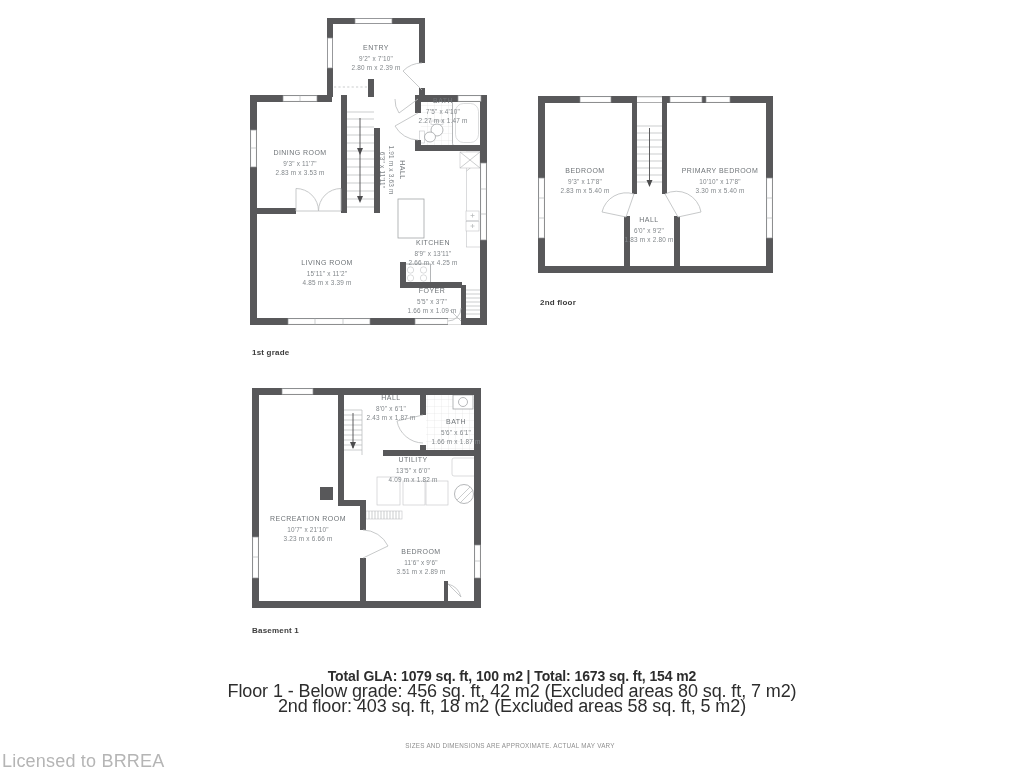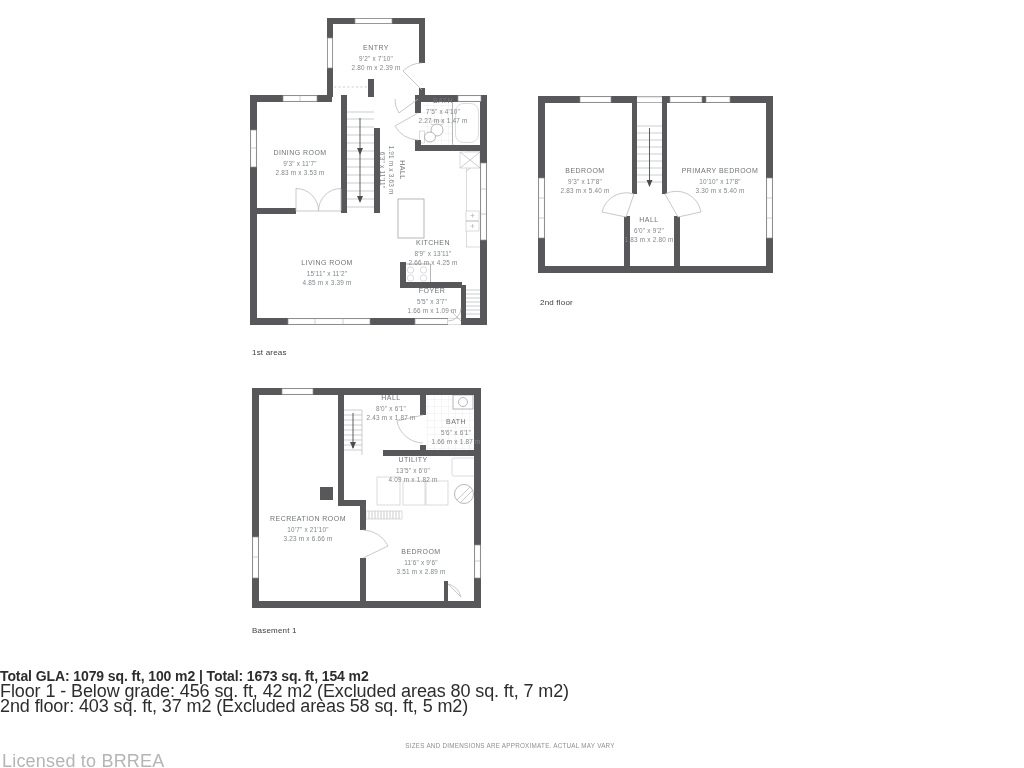--- a/index.html
+++ b/index.html
@@ -4,22 +4,22 @@
 <style>
   html,body{margin:0;padding:0;}
   body{width:1024px;height:768px;background:#ffffff;position:relative;overflow:hidden;
        font-family:"Liberation Sans","DejaVu Sans",sans-serif;}
   .plan-svg{position:absolute;}
   .room-label{position:absolute;transform:translate(-50%,-50%);text-align:center;
               white-space:nowrap;line-height:1.5;pointer-events:none;}
   .room-label.vertical{transform:translate(-50%,-50%) rotate(90deg);}
   .room-name{display:block;font-size:7px;letter-spacing:.45px;color:#6f7478;}
   .room-dim{display:block;font-size:6.4px;letter-spacing:.2px;color:#82878b;}
-  .floor-caption{position:absolute;font-size:8px;font-weight:400;color:#3c3c3c;letter-spacing:.2px;text-align:center;}
-  .summary{position:absolute;left:0;right:0;top:668px;text-align:left;color:#2d2d2d;}
+  .floor-caption{position:absolute;font-size:8px;font-weight:700;color:#3c3c3c;letter-spacing:.2px;text-align:center;}
+  .summary{position:absolute;left:0;right:0;top:668px;text-align:center;color:#2d2d2d;}
   .summary-total{font-size:14px;font-weight:700;line-height:16px;letter-spacing:-.1px;}
   .summary-line{font-size:18px;line-height:14.6px;letter-spacing:-.1px;}
   .disclaimer{position:absolute;left:0;right:4px;top:742px;text-align:center;
               font-size:6.3px;color:#8f8f8f;letter-spacing:.25px;}
   .license{position:absolute;left:2px;top:751px;font-size:18px;color:#b5b5b5;letter-spacing:.2px;}
   svg .wall{fill:#58585a;}
   svg .win{fill:#ffffff;stroke:#8f9193;stroke-width:.7;}
   svg .opening{fill:#ffffff;}
   svg .thin{stroke:#b5b7b9;stroke-width:.7;fill:none;}
   svg .tread{stroke:#b5b7b9;stroke-width:.7;}
@@ -335,24 +335,24 @@
   <span class="room-name">RECREATION ROOM</span>
   <span class="room-dim">10'7" x 21'10"</span>
   <span class="room-dim">3.23 m x 6.66 m</span>
 </div>
 <div class="room-label" style="left:421px;top:562px;">
   <span class="room-name">BEDROOM</span>
   <span class="room-dim">11'6" x 9'6"</span>
   <span class="room-dim">3.51 m x 2.89 m</span>
 </div>
 
-<div class="floor-caption" style="left:252px;top:348px;">1st areas</div>
+<div class="floor-caption" style="left:252px;top:348px;">1st grade</div>
 <div class="floor-caption" style="left:540px;top:298px;">2nd floor</div>
 <div class="floor-caption" style="left:252px;top:626px;">Basement 1</div>
 
 <div class="summary">
   <div class="summary-total">Total GLA: 1079 sq. ft, 100 m2 | Total: 1673 sq. ft, 154 m2</div>
   <div class="summary-line">Floor 1 - Below grade: 456 sq. ft, 42 m2 (Excluded areas 80 sq. ft, 7 m2)</div>
-  <div class="summary-line">2nd floor: 403 sq. ft, 37 m2 (Excluded areas 58 sq. ft, 5 m2)</div>
+  <div class="summary-line">2nd floor: 403 sq. ft, 18 m2 (Excluded areas 58 sq. ft, 5 m2)</div>
 </div>
 
 <div class="disclaimer">SIZES AND DIMENSIONS ARE APPROXIMATE. ACTUAL MAY VARY</div>
 <div class="license">Licensed to BRREA</div>
 
 </body></html>

